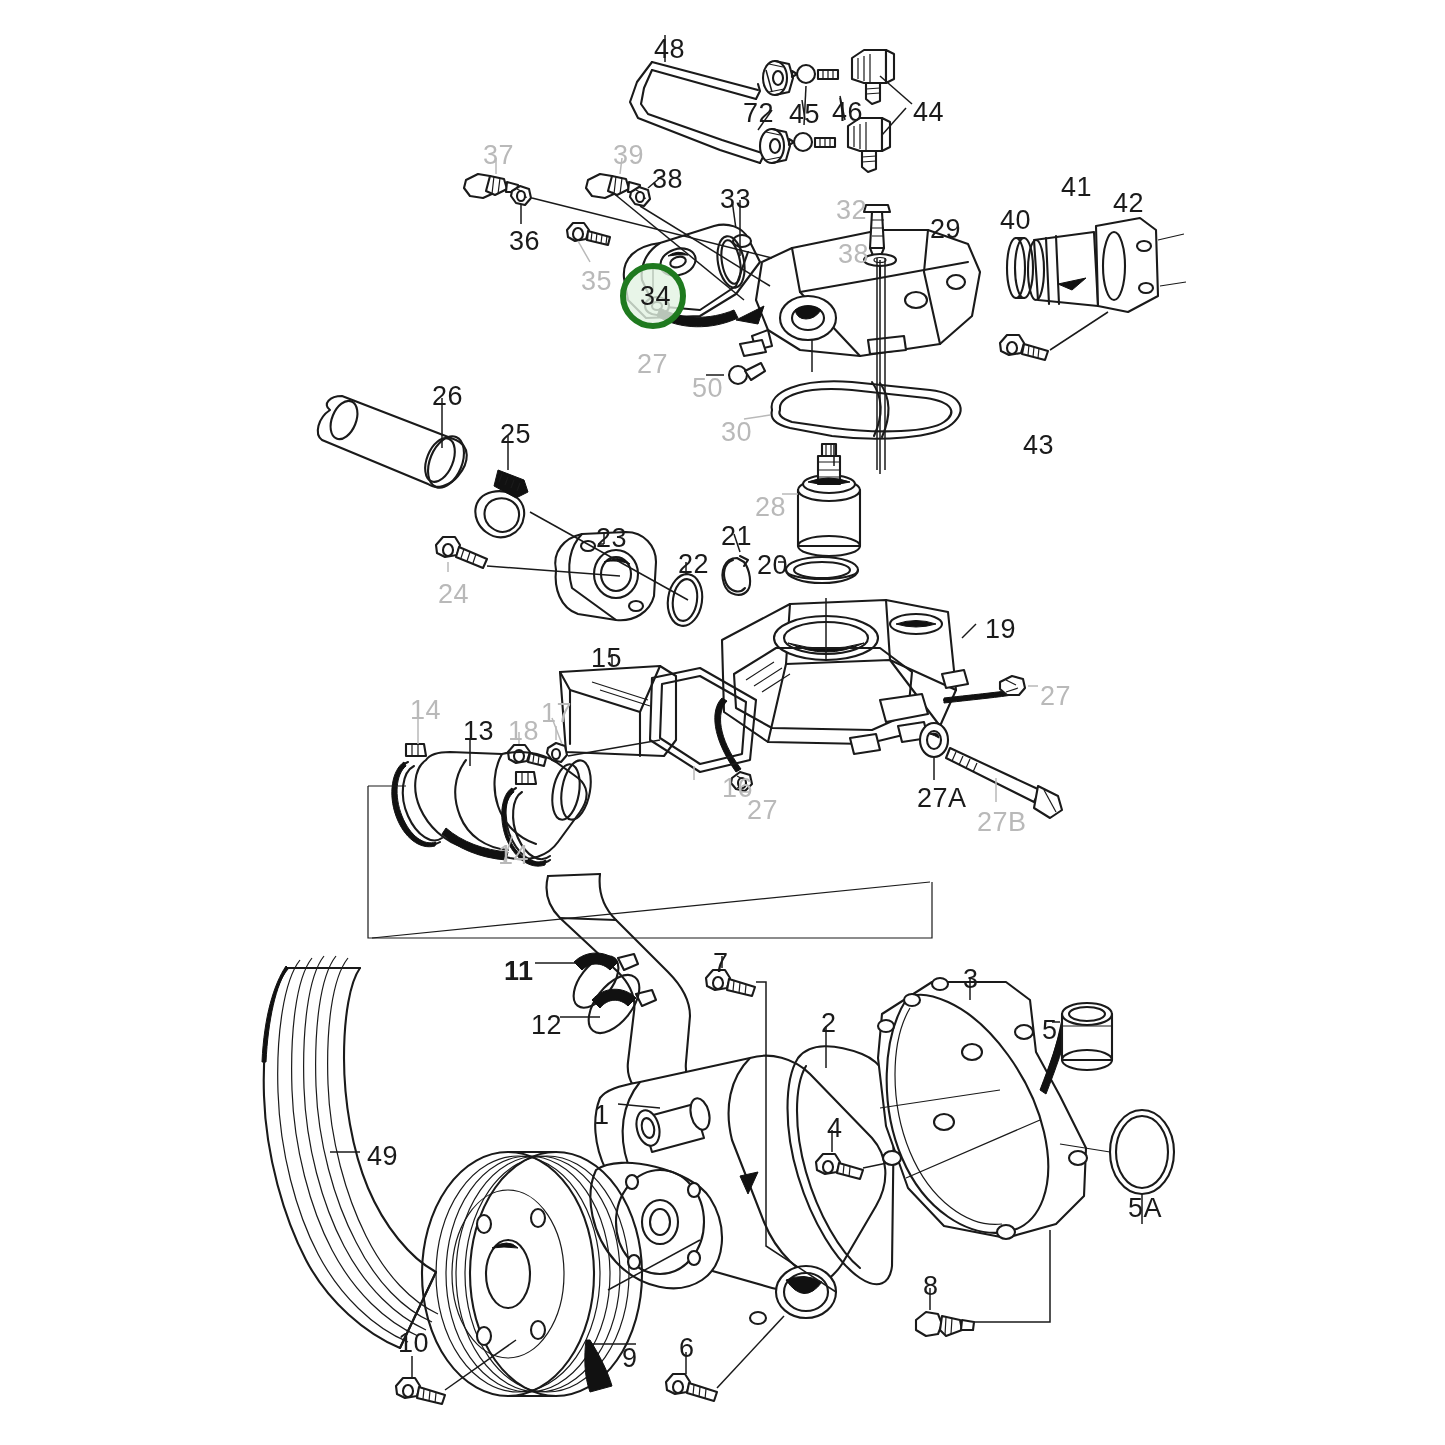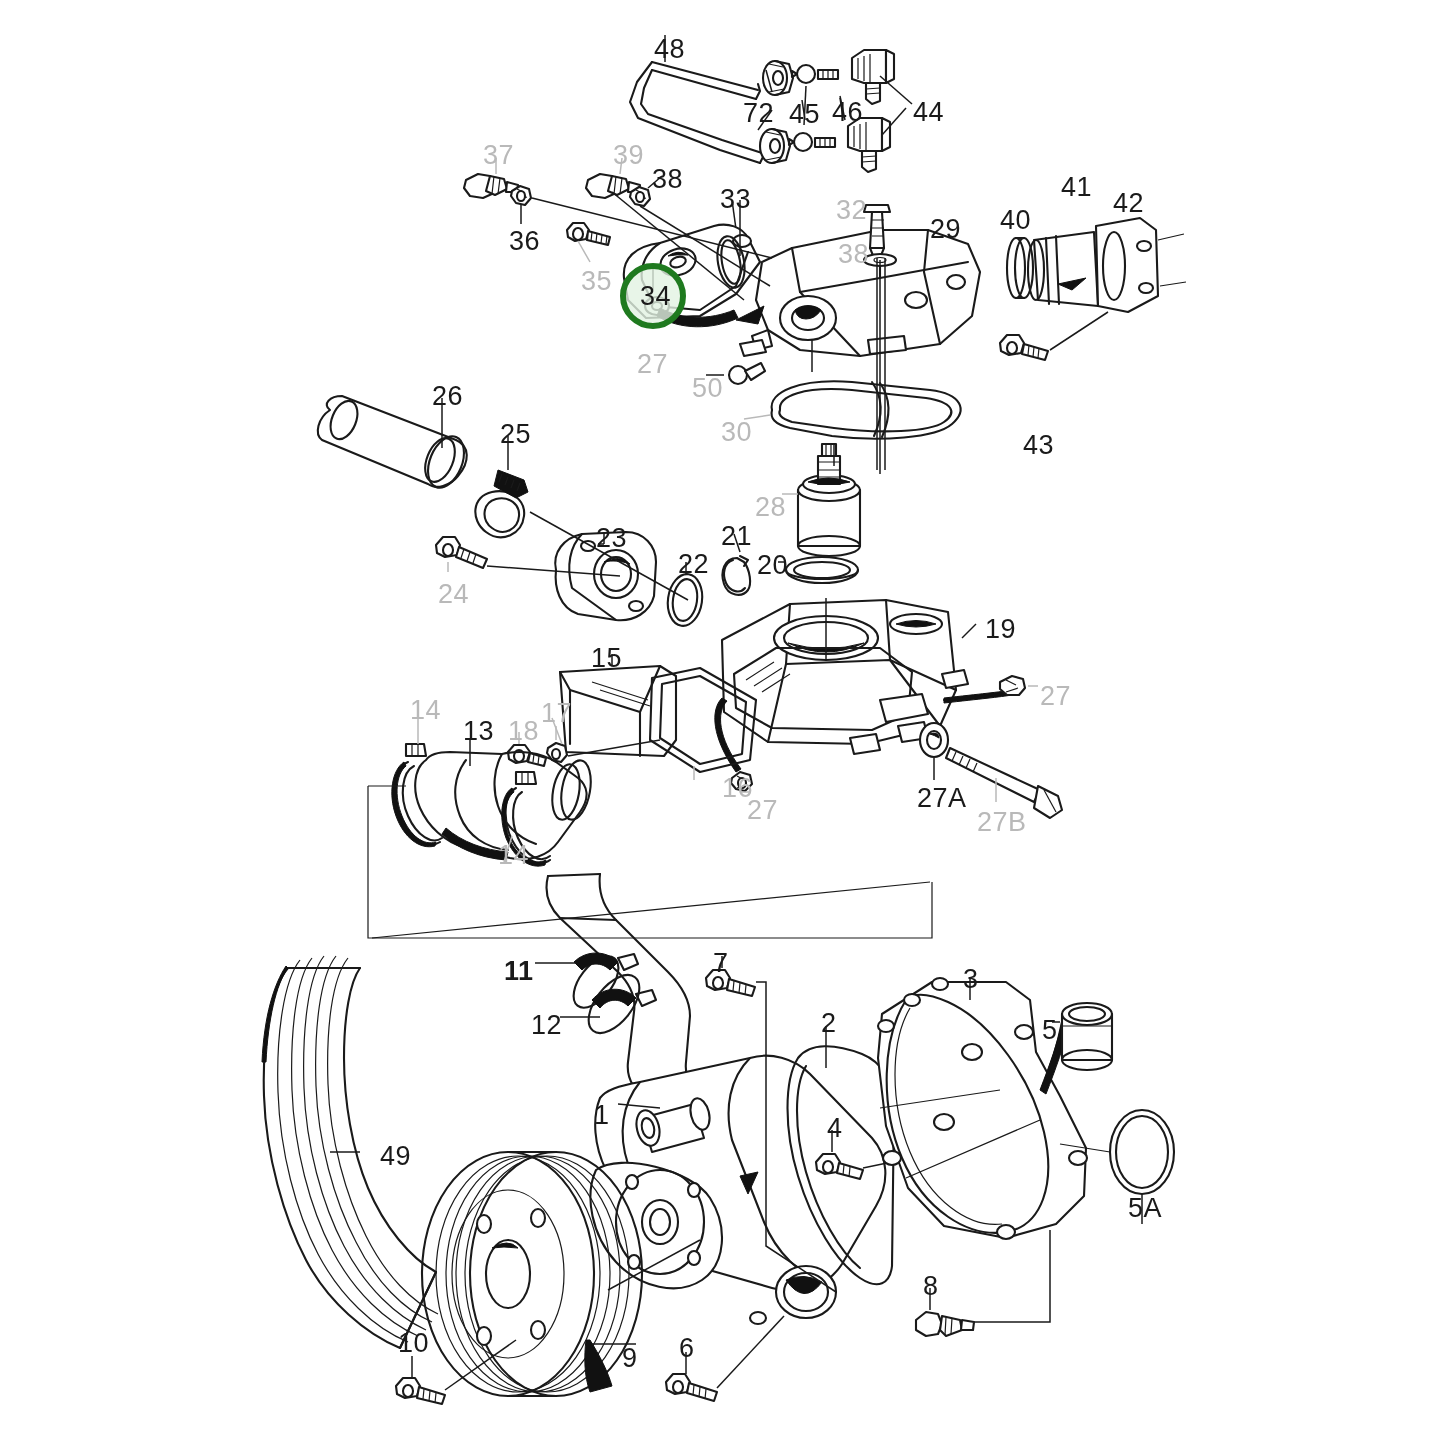--- a/index.html
+++ b/index.html
@@ -672,21 +672,21 @@
       <div class="lbl grey" style="left: 977px; top: 809px;">27B</div>
       <div class="lbl grey" style="left: 498px; top: 842px;">14</div>
       <div class="lbl black" style="left: 504px; top: 958px; font-weight: bold;">11</div>
       <div class="lbl black" style="left: 713px; top: 950px;">7</div>
       <div class="lbl black" style="left: 963px; top: 966px;">3</div>
       <div class="lbl black" style="left: 531px; top: 1012px;">12</div>
       <div class="lbl black" style="left: 821px; top: 1010px;">2</div>
       <div class="lbl black" style="left: 1042px; top: 1017px;">5</div>
       <div class="lbl black" style="left: 594px; top: 1102px;">1</div>
       <div class="lbl black" style="left: 827px; top: 1115px;">4</div>
-      <div class="lbl black" style="left: 380px; top: 1143px;">49</div>
+      <div class="lbl black" style="left: 367px; top: 1143px;">49</div>
       <div class="lbl black" style="left: 1128px; top: 1195px;">5A</div>
       <div class="lbl black" style="left: 923px; top: 1273px;">8</div>
       <div class="lbl black" style="left: 398px; top: 1330px; text-align: right;">10</div>
       <div class="lbl black" style="left: 622px; top: 1345px;">9</div>
       <div class="lbl black" style="left: 679px; top: 1335px;">6</div>
     </div>
 
 </div>
 
 </body></html>

